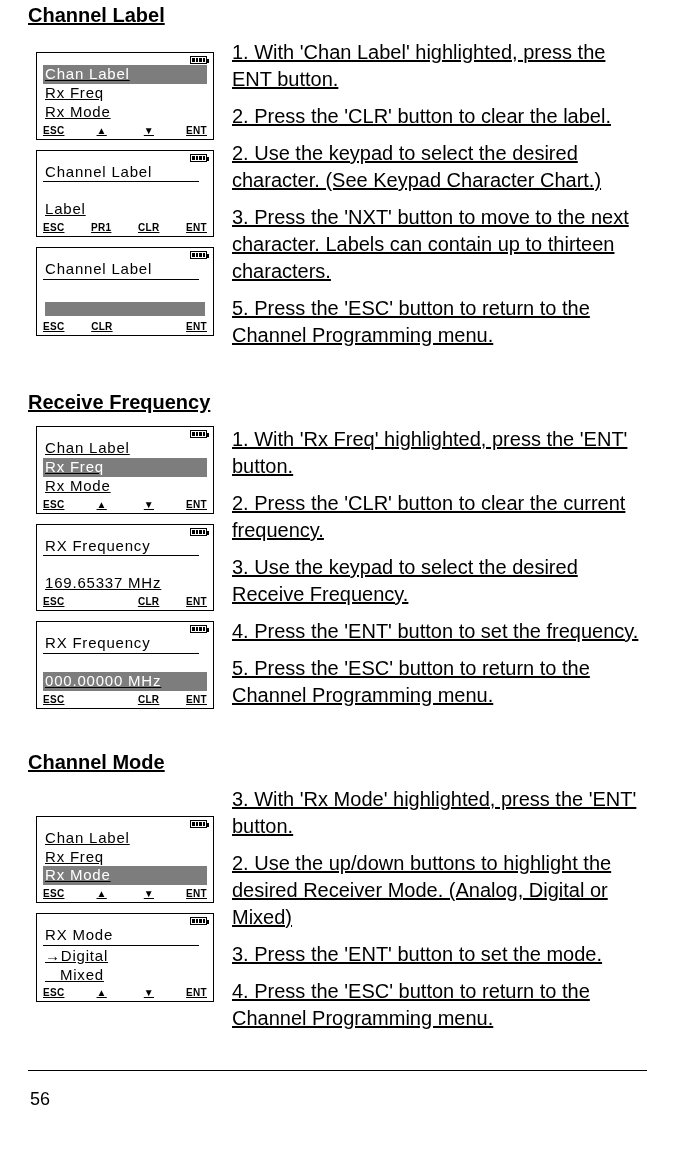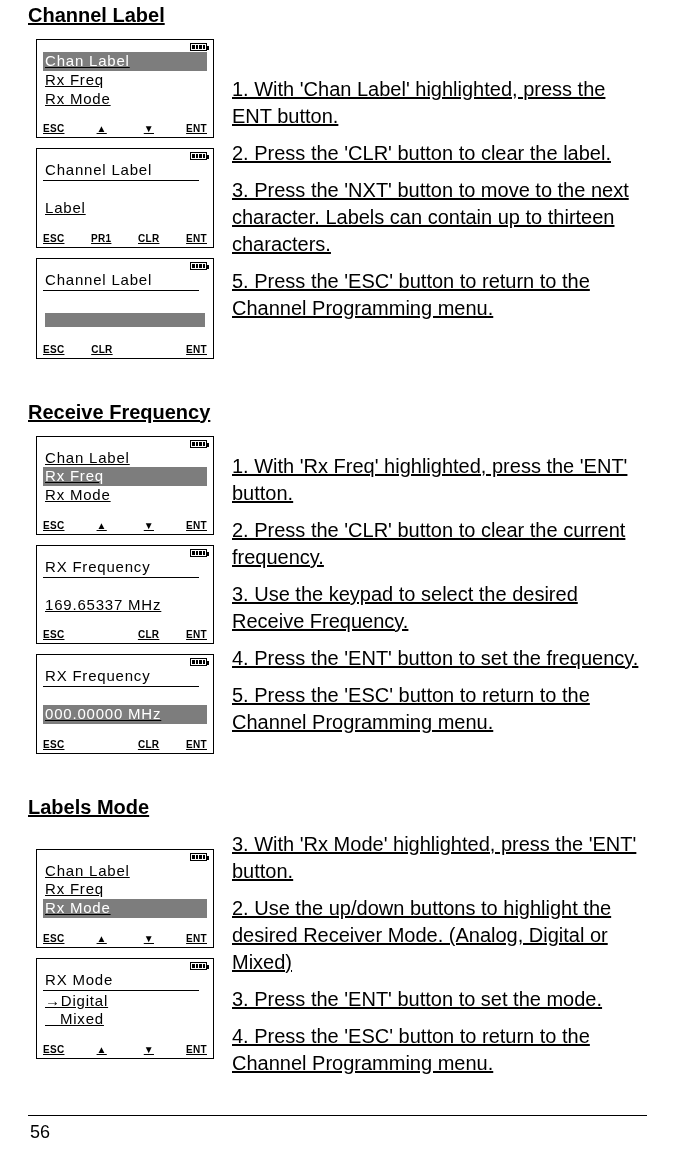--- a/index.html
+++ b/index.html
@@ -99,28 +99,28 @@
   }
   .screen-line.blank { height: 17px; }
   .softkeys {
     display: flex;
     justify-content: space-between;
     padding: 1px 6px 3px 6px;
     font-size: 10px;
     font-weight: bold;
     letter-spacing: 0.3px;
   }
-  .softkeys span { min-width: 20px; text-align: center; margin-top: 12px; }
+  .softkeys span { min-width: 20px; text-align: center; }
   .softkeys .arrow { font-size: 10px; }
   .footer {
     border-top: 1.5px solid #000;
     display: flex;
     justify-content: space-between;
     align-items: flex-end;
-    padding: 6px 2px 14px 2px;
+    padding: 18px 2px 14px 2px;
     font-size: 18px;
     margin-top: 6px;
   }
   .input-bar {
     background: #7d7d7d;
     height: 14px;
     margin: 4px 2px 2px 2px;
   }
 </style>
 </head>
@@ -196,20 +196,21 @@
             <span>CLR</span>
             <span></span>
             <span>ENT</span>
           </div>
         </div>
 
       </div>
       <div class="text-col">
         <p>1.   With 'Chan Label' highlighted, press the ENT button.</p>
         <p>2.   Press the 'CLR' button to clear the label.</p>
+        <p>2.   Use the keypad to select the desired character. (See Keypad Character Chart.)</p>
         <p>3.   Press the 'NXT' button to move to the next character. Labels can contain up to thirteen characters.</p>
         <p>5.   Press the 'ESC' button to return to the Channel Programming menu.</p>
       </div>
     </div>
   </div>
 
   <div class="section">
     <h2 class="section-heading">Receive Frequency</h2>
     <div class="section-body">
       <div class="screens-col">
@@ -285,21 +286,21 @@
         <p>1.   With 'Rx Freq' highlighted, press the 'ENT' button.</p>
         <p>2.   Press the 'CLR' button to clear the current frequency.</p>
         <p>3.   Use the keypad to select the desired Receive Frequency.</p>
         <p>4.   Press the 'ENT' button to set the frequency.</p>
         <p>5.   Press the 'ESC' button to return to the Channel Programming menu.</p>
       </div>
     </div>
   </div>
 
   <div class="section">
-    <h2 class="section-heading">Labels Mode</h2>
+    <h2 class="section-heading">Channel Mode</h2>
     <div class="section-body">
       <div class="screens-col">
 
         <div class="screen">
           <div class="battery">
               <div class="bars">
                 <span></span>
                 <span></span>
                 <span></span>
                 <span></span>

